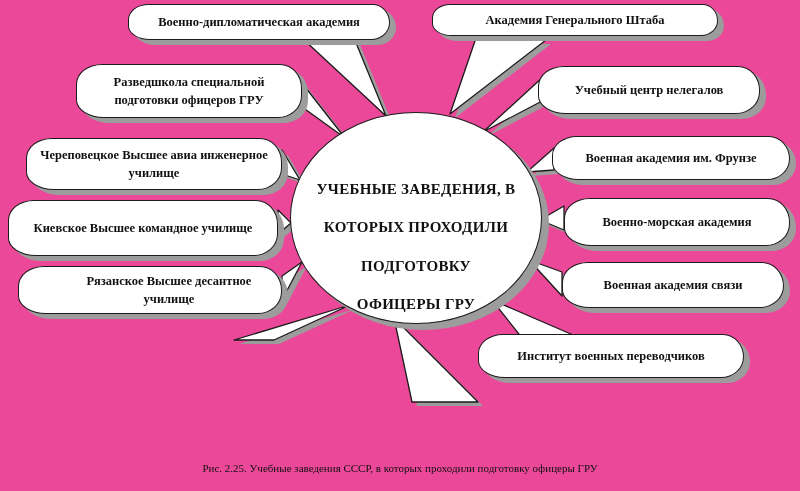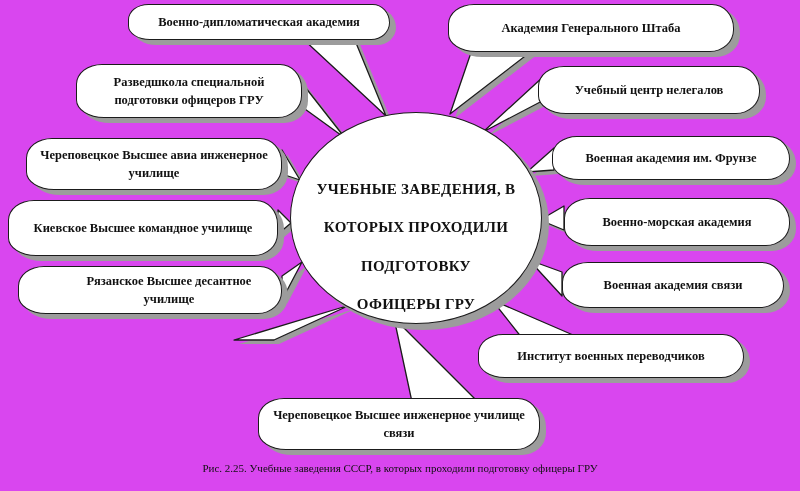--- a/index.html
+++ b/index.html
@@ -1,17 +1,17 @@
 <!DOCTYPE html>
 <html><head>
 <meta charset="utf-8">
 <style>
   html,body{margin:0;padding:0;background:#fff;}
   .stage{
-    position:relative;width:800px;height:491px;background:#d946ef;overflow:hidden;
+    position:relative;width:800px;height:491px;background:#ec4899;overflow:hidden;
     font-family:"Liberation Serif","DejaVu Serif",serif;color:#111;
   }
   .tails{position:absolute;left:0;top:0;z-index:1;pointer-events:none;}
   .bubble{
     position:absolute;z-index:2;box-sizing:border-box;
     background:#fff;border:1.5px solid #1b1b1b;
     border-radius:26px 22px 24px 28px / 20px 24px 22px 18px;
     box-shadow:6px 5px 0 #9c9c9c;
     display:flex;align-items:center;justify-content:center;text-align:center;
     font-weight:bold;font-size:12.5px;line-height:1.45;padding:2px 10px;
@@ -21,21 +21,21 @@
     background:#fff;border:1.5px solid #1b1b1b;border-radius:50%;
     box-shadow:7px 6px 0 #9c9c9c;
     display:flex;align-items:flex-end;justify-content:center;text-align:center;
   }
   .center-text{
     font-weight:bold;font-size:15px;line-height:2.55;letter-spacing:.3px;
     white-space:pre-line;
   }
   
   .b0{left:128px;top:4px;width:262px;height:36px;}
-  .b1{left:448px;top:4px;width:286px;height:48px;}
+  .b1{left:432px;top:4px;width:286px;height:32px;}
   .b2{left:76px;top:64px;width:226px;height:54px;}
   .b3{left:538px;top:66px;width:222px;height:48px;}
   .b4{left:26px;top:138px;width:256px;height:52px;}
   .b5{left:552px;top:136px;width:238px;height:44px;}
   .b6{left:8px;top:200px;width:270px;height:56px;}
   .b7{left:564px;top:198px;width:226px;height:48px;}
   .b8{left:18px;top:266px;width:264px;height:48px;padding-left:48px;}
   .b9{left:562px;top:262px;width:222px;height:46px;}
   .b10{left:82px;top:336px;width:286px;height:52px;}
   .b11{left:478px;top:334px;width:266px;height:44px;}
@@ -111,23 +111,20 @@
   </div>
   <div class="bubble b8">
     <span>Рязанское Высшее десантное училище</span>
   </div>
   <div class="bubble b9">
     <span>Военная академия связи</span>
   </div>
   <div class="bubble b11">
     <span>Институт военных переводчиков</span>
   </div>
-  <div class="bubble b12">
-    <span>Череповецкое Высшее инженерное училище связи</span>
-  </div>
 
   <div class="center-circle">
     <div class="center-text">УЧЕБНЫЕ ЗАВЕДЕНИЯ, В
 КОТОРЫХ ПРОХОДИЛИ
 ПОДГОТОВКУ
 ОФИЦЕРЫ ГРУ</div>
   </div>
 
   <div class="caption">Рис. 2.25. Учебные заведения СССР, в которых проходили подготовку офицеры ГРУ</div>
 

